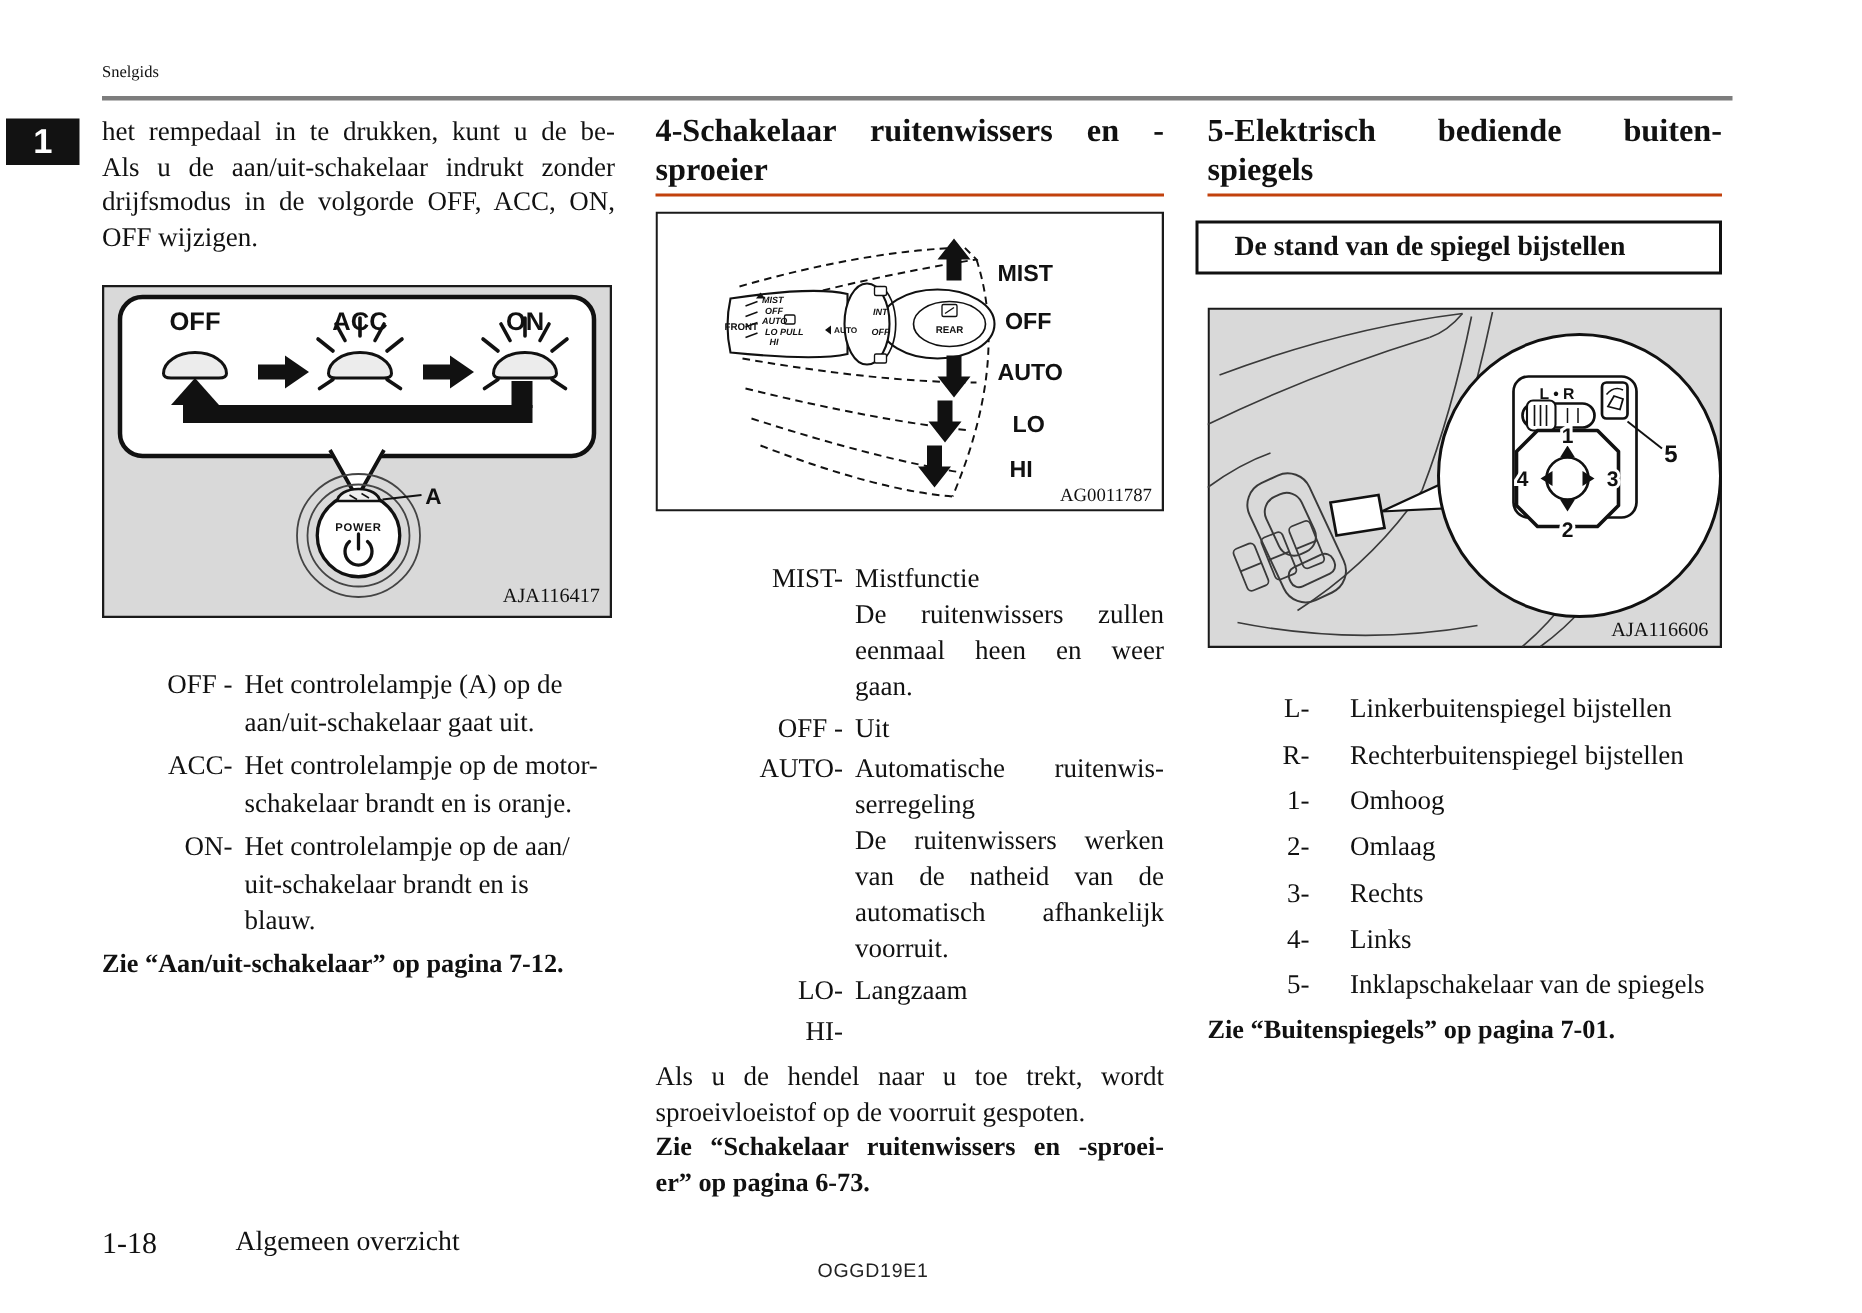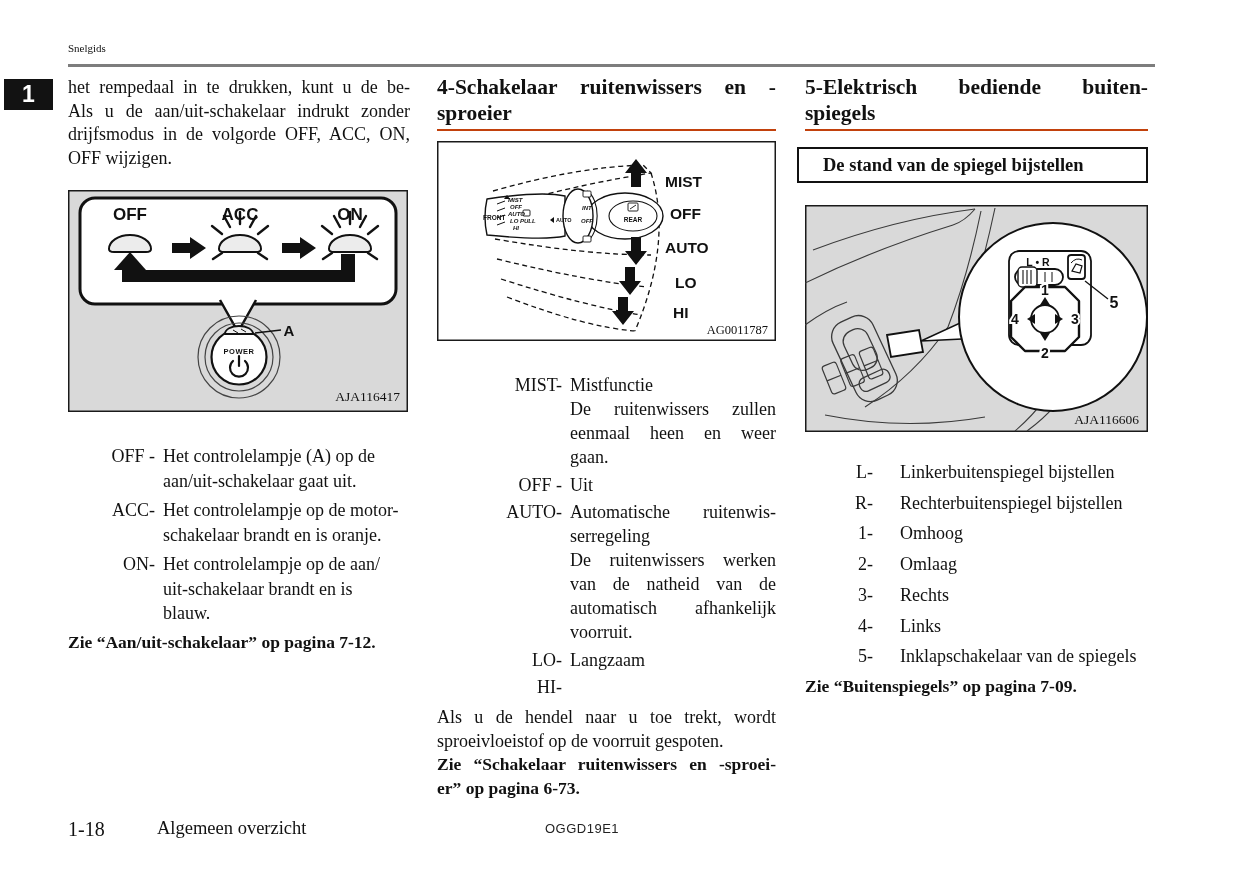--- a/index.html
+++ b/index.html
@@ -30,21 +30,21 @@
   .defs-mid .term,.defs-mid .desc{line-height:24px;}
   .ref{font-weight:bold;font-size:17.5px;line-height:23.5px;}
   .subhead{border:2px solid #111;font-weight:bold;font-size:18.5px;height:36px;line-height:33px;
            padding-left:24px;box-sizing:border-box;}
   .rdefs .row{display:flex;line-height:30.7px;font-size:18px;}
   .rdefs .term{flex:none;width:68px;text-align:right;}
   .rdefs .desc{margin-left:27px;}
   
   .foot-num{position:absolute;left:68px;top:818px;font-size:20px;}
   .foot-sec{position:absolute;left:157px;top:818px;font-size:18.5px;}
-  .foot-code{position:absolute;left:545px;top:821px;font-family:"Liberation Sans",sans-serif;
+  .foot-code{position:absolute;left:545px;top:839px;font-family:"Liberation Sans",sans-serif;
              font-size:13px;color:#222;letter-spacing:.5px;}
   
   svg{display:block;}
   svg text{font-family:"Liberation Sans",sans-serif;fill:#111;}
   svg text.cap{font-family:"Liberation Serif",serif;}
 </style>
 </head>
 <body>
 
 <div class="page">
@@ -354,20 +354,20 @@
         <div class="desc">Rechts</div>
       </div>
       <div class="row">
         <div class="term">4-</div>
         <div class="desc">Links</div>
       </div>
       <div class="row">
         <div class="term">5-</div>
         <div class="desc">Inklapschakelaar van de spiegels</div>
       </div>
-      <div class="ref" style="margin-top:3px;">Zie “Buitenspiegels” op pagina 7-09.</div>
+      <div class="ref" style="margin-top:3px;">Zie “Buitenspiegels” op pagina 7-01.</div>
     </div>
   </div>
 
   <div class="foot-num">1-18</div>
   <div class="foot-sec">Algemeen overzicht</div>
   <div class="foot-code">OGGD19E1</div>
 </div>
 
 </body></html>

